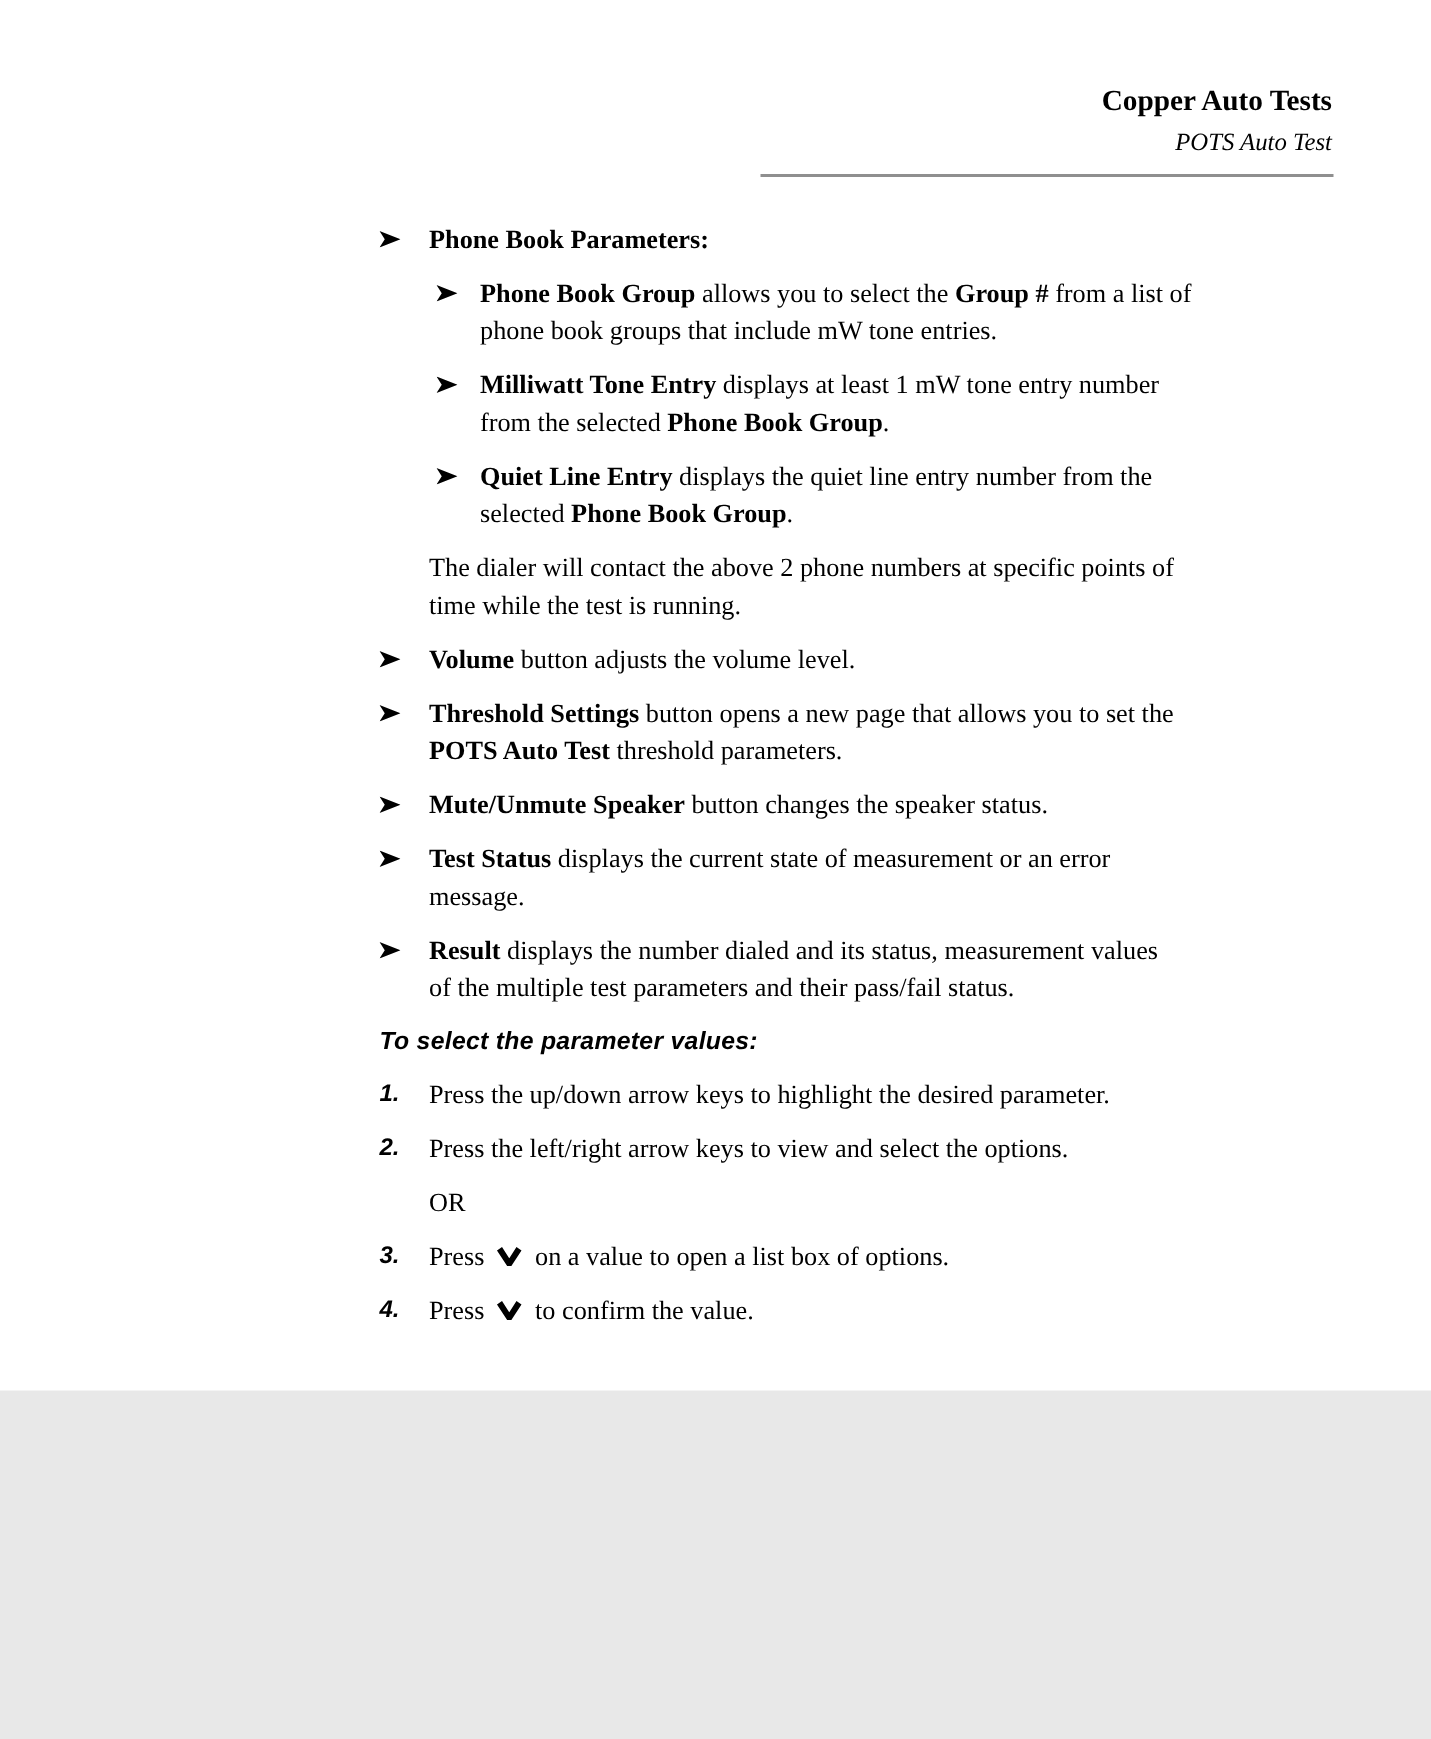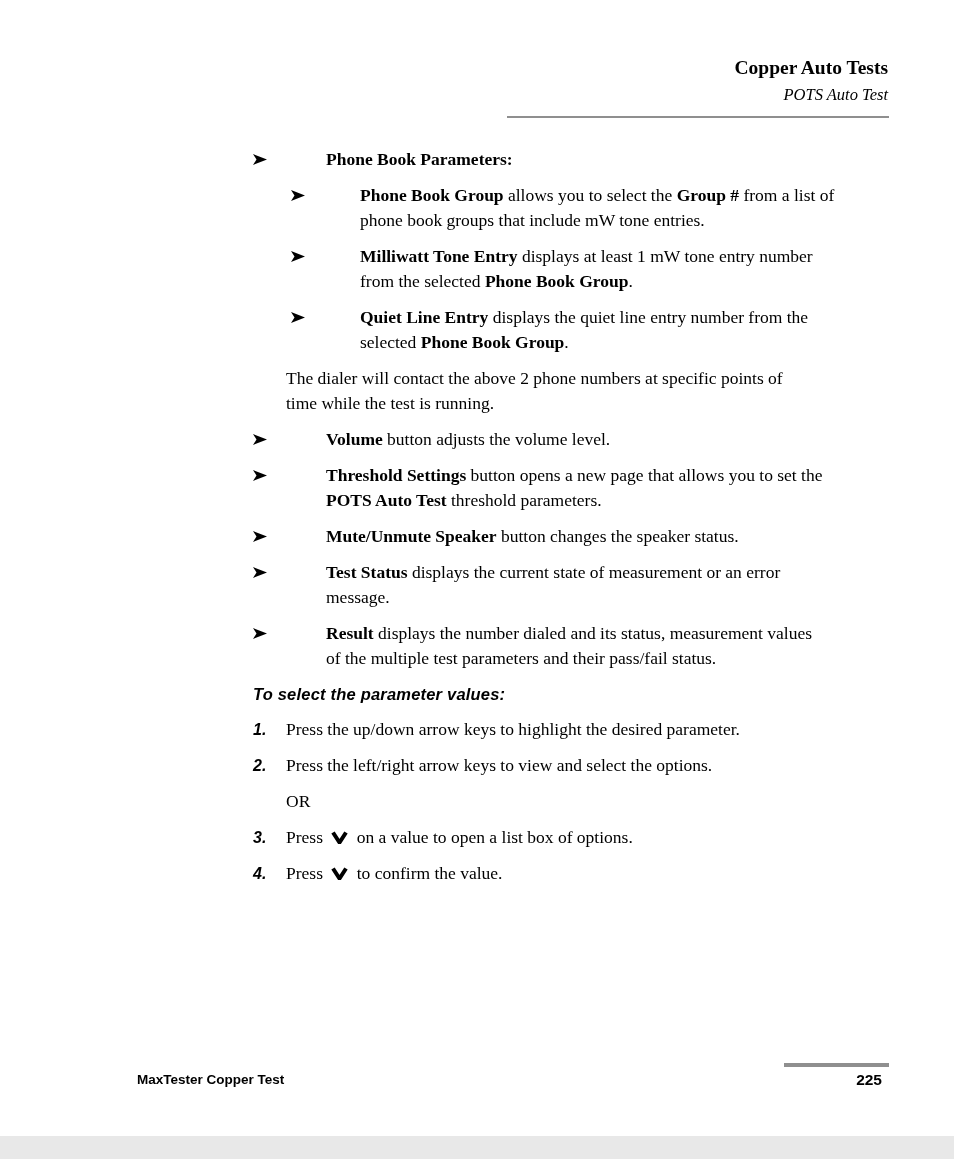--- a/index.html
+++ b/index.html
@@ -1,34 +1,34 @@
 <!DOCTYPE html>
 <html style="--rule-gray: #8f8f8f; --text: #000000;"><head>
 <meta charset="utf-8">
 <style>
   * { box-sizing: border-box; }
   html, body { margin: 0; padding: 0; }
   body { background: #e8e8e8; }
   .page {
     position: relative;
     width: 954px;
-    height: 1136px;
+    height: 927px;
     margin: 0 auto;
     background: #ffffff;
     color: #000000;
     font-family: "Liberation Serif", "DejaVu Serif", serif;
     overflow: hidden;
   }
   .page-header { position: absolute; top: 56px; left: 300px; right: 66px; text-align: right; }
   .chapter-title { font-weight: bold; font-size: 19.5px; line-height: 24px; font-family: "Liberation Serif", "DejaVu Serif", serif; }
   .section-title { font-style: italic; font-size: 16.5px; line-height: 22px; margin-top: 4px; }
   .header-rule { position: absolute; top: 116px; left: 507px; right: 65px; height: 2px; background: var(--rule-gray, #8f8f8f); }
 
   .content { position: absolute; top: 147px; left: 253px; width: 648px; font-size: 17.5px; line-height: 25px; }
-  .bullet { display: flex; margin-bottom: 11px; gap: 40px; }
+  .bullet { display: flex; margin-bottom: 11px; }
   .bullet.l2 { margin-left: 38px; justify-content: space-between; }
   .marker { flex: 0 0 33px; }
   .bullet.l2 .marker { flex: 0 0 29px; }
   .marker svg { margin-top: 7px; display: block; }
   .btext { flex: 1; white-space: pre-wrap; }
   .seg-bold { font-weight: bold; }
   .para { margin: 0 0 11px 33px; white-space: pre-wrap; }
 
   .procedure-heading {
     font-family: "Liberation Sans", "DejaVu Sans", sans-serif;

